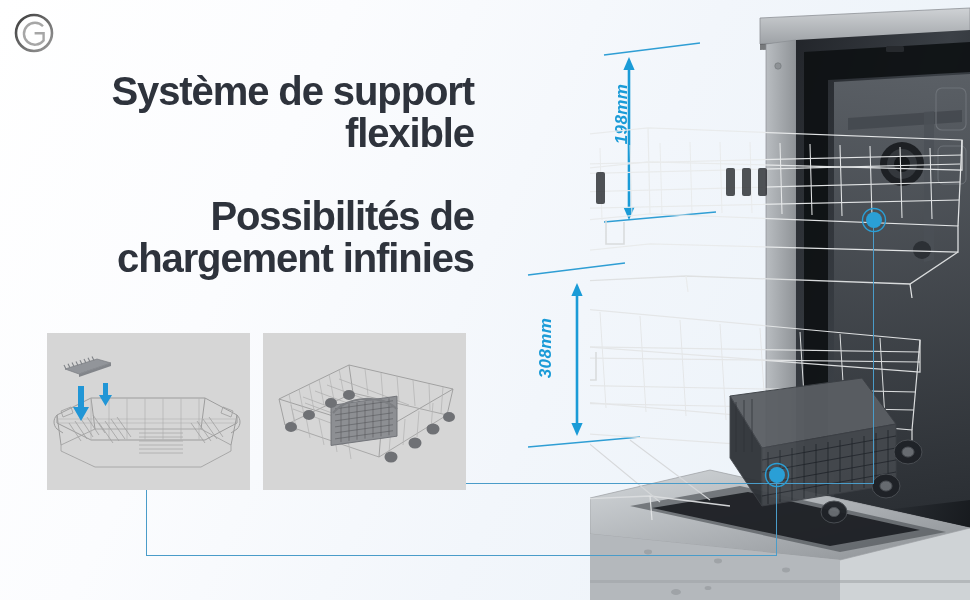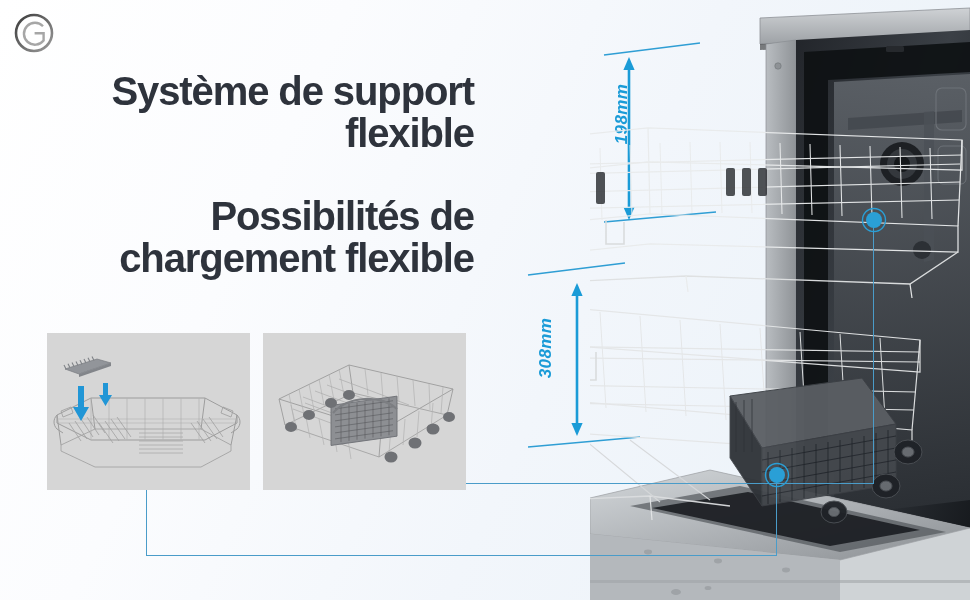--- a/index.html
+++ b/index.html
@@ -72,21 +72,21 @@
           <stop offset="1" stop-color="#9b9b9b"></stop>
         </linearGradient>
       </defs>
       <circle cx="21" cy="21" r="18" fill="none" stroke="url(#lgG)" stroke-width="2.6"></circle>
       <path d="M30 14.2 A11 11 0 1 0 30.6 28.5 L30.6 21.2 L21.6 21.2" fill="none" stroke="#a6a6a6" stroke-width="2.4" stroke-linecap="butt"></path>
     </svg>
   </div>
 
   <div class="headings">
     <div class="h-main">Système de support flexible</div>
-    <div class="h-sub">Possibilités de chargement flexible</div>
+    <div class="h-sub">Possibilités de chargement infinies</div>
   </div>
 
   <div class="thumb" id="thumb1">
     <svg viewBox="0 0 203 157" preserveAspectRatio="none" aria-hidden="true">
       <g stroke="#8a8a8a" stroke-width="0.8" fill="none" opacity="0.95">
 
         <g transform="translate(16,24)">
           <polygon points="2,12 34,2 48,6 16,17" fill="#8f9297" stroke="#74777c" stroke-width="0.7"></polygon>
           <path d="M3,12 L1,8 M7,10.8 L5,6.8 M11,9.6 L9,5.6 M15,8.4 L13,4.4 M19,7.2 L17,3.2 M23,6 L21,2 M27,4.8 L25,0.8 M31,3.6 L29,-0.4" stroke="#7b7e83" stroke-width="1.1"></path>
           <path d="M16,17 L48,6 L48,9 L16,20 Z" fill="#7e8186" stroke="none"></path>

